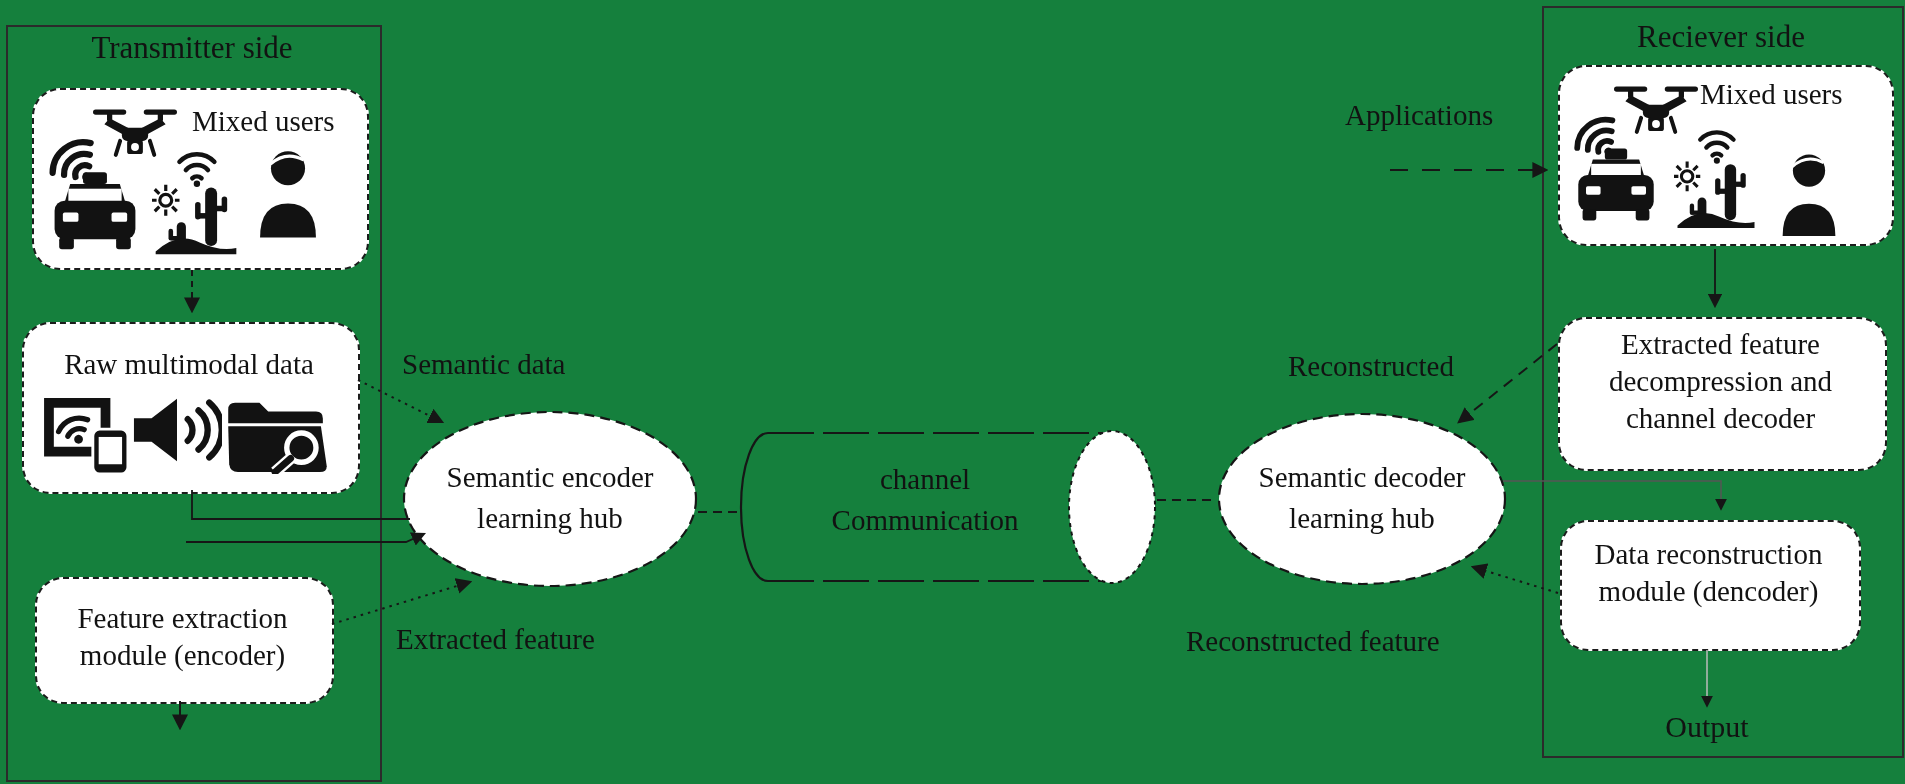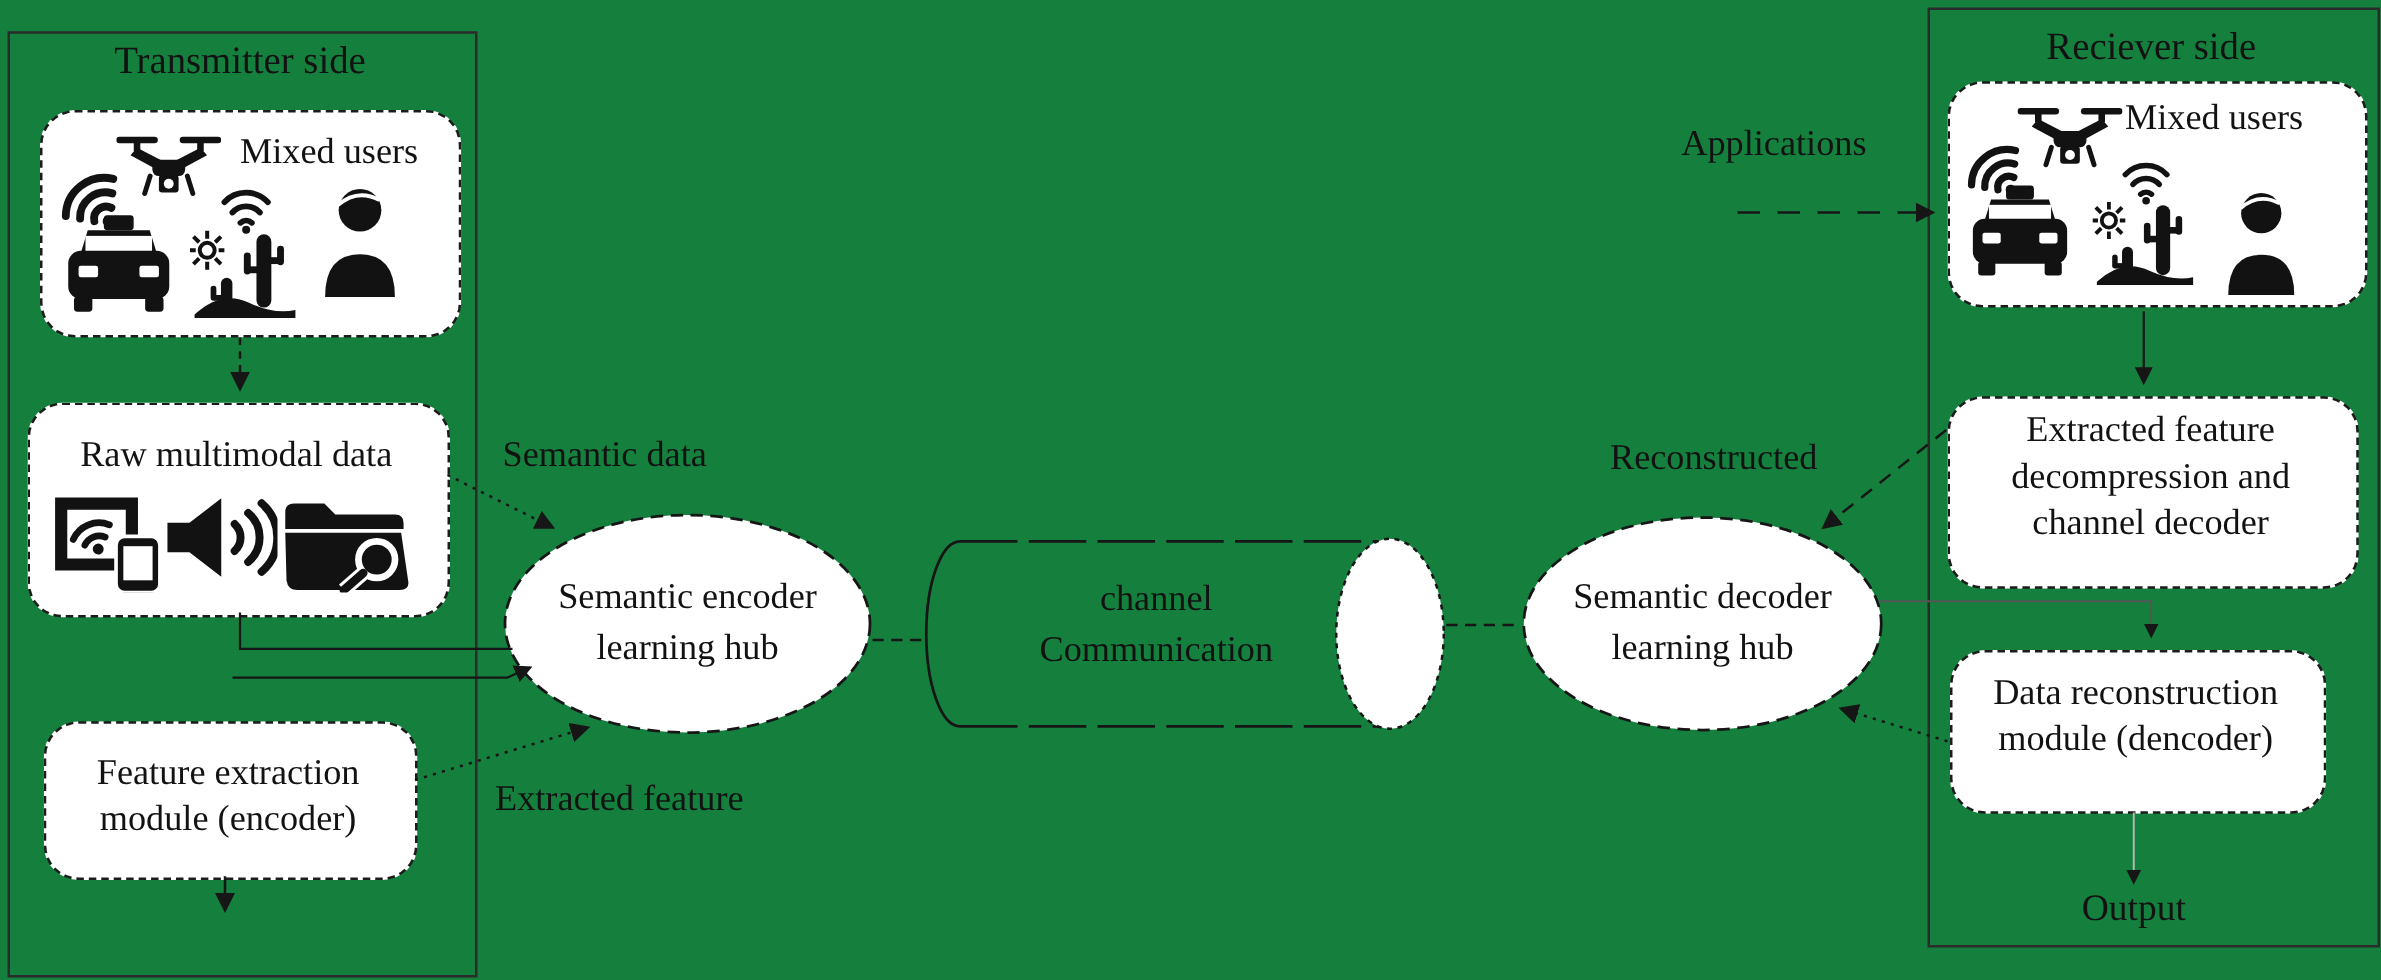--- a/index.html
+++ b/index.html
@@ -104,20 +104,21 @@
     <span style="display:block">channel</span>
     <span style="display:block">Communication</span>
   </div>
 
   <div class="lbl hub" style="left:1219px; top:457px; width:286px">
     <span style="display:block">Semantic decoder</span>
     <span style="display:block">learning hub</span>
   </div>
 
   <div class="lbl" style="left:1288px; top:349px">Reconstructed</div>
+  <div class="lbl" style="left:1186px; top:624px">Reconstructed feature</div>
   <div class="lbl" style="left:1345px; top:98px">Applications</div>
 
   <div class="lbl ctr title" style="left:1542px; top:20px; width:358px">Reciever side</div>
   <div class="lbl" style="left:1700px; top:77px">Mixed users</div>
 
   <div class="lbl ctr multi" style="left:1558px; top:326px; width:325px">
     <span style="display:block">Extracted feature</span>
     <span style="display:block">decompression and</span>
     <span style="display:block">channel decoder</span>
   </div>

